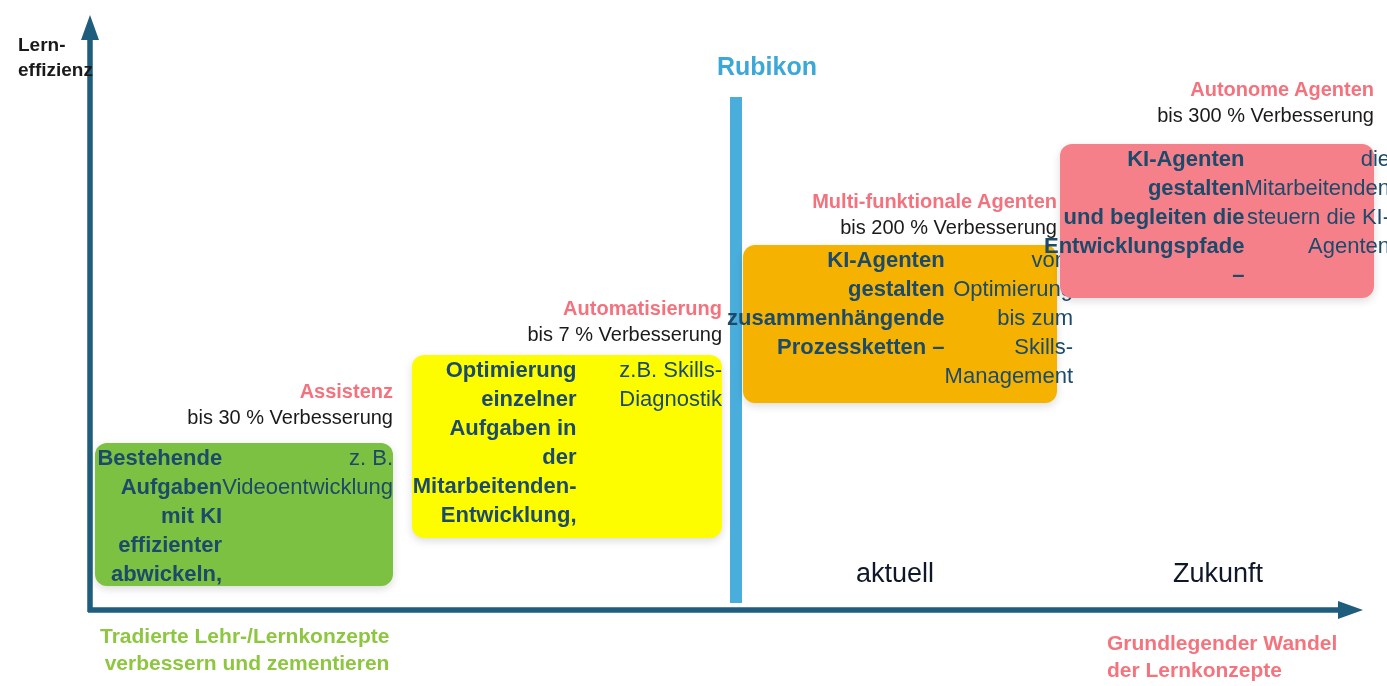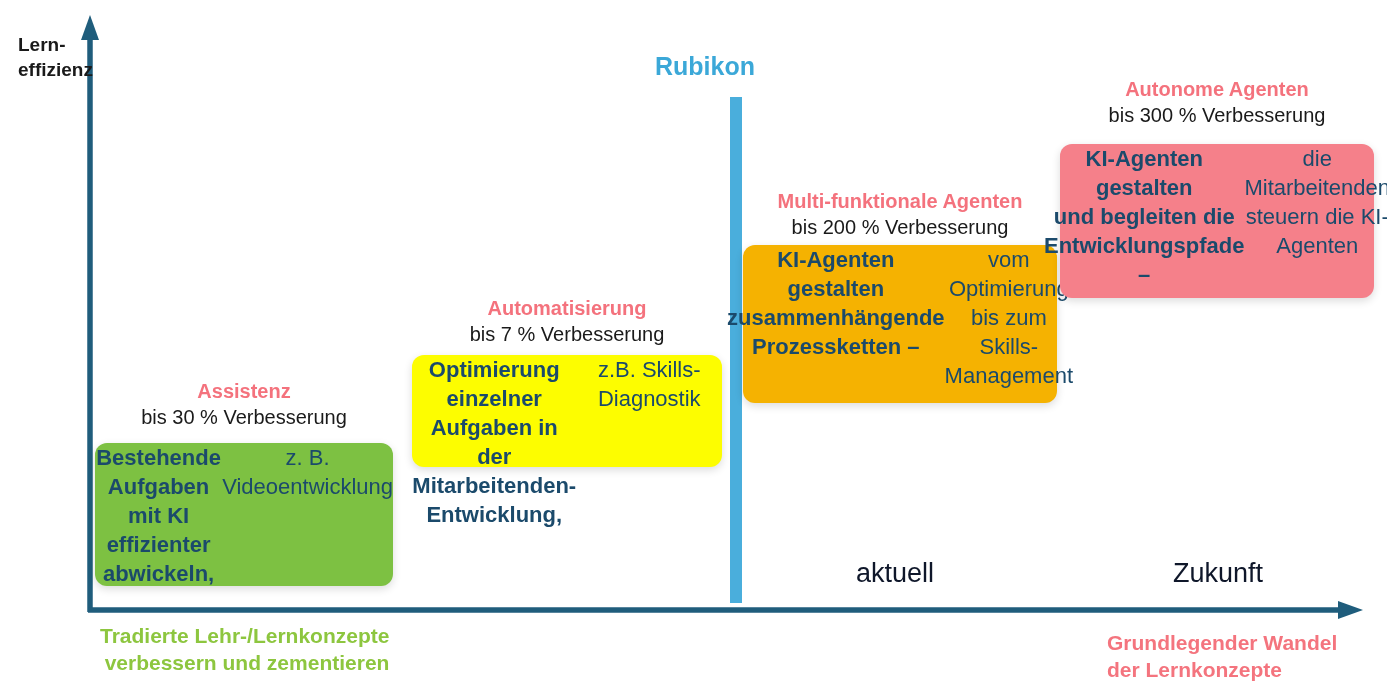--- a/index.html
+++ b/index.html
@@ -12,39 +12,39 @@
   }
   .axes{position:absolute;left:0;top:0;width:1387px;height:686px;}
 
   .y-label{
     position:absolute;left:18px;top:32px;
     font-size:19px;font-weight:700;color:#1a1a1a;
     line-height:25px;white-space:pre-line;
   }
   .rubikon{
     position:absolute;left:655px;top:52px;width:162px;
-    text-align:left;font-size:25px;font-weight:700;color:#3ba8d8;
+    text-align:right;font-size:25px;font-weight:700;color:#3ba8d8;
   }
 
-  .stage{position:absolute;text-align:center;}
+  .stage{position:absolute;text-align:right;}
   .stage-heading{font-size:20px;font-weight:700;color:#f4727d;line-height:26px;}
   .stage-improvement{font-size:20px;font-weight:400;color:#1a1a1a;line-height:26px;}
   .stage-box{
     border-radius:12px;
     display:flex;justify-content:center;
     box-shadow:0 3px 8px rgba(0,0,0,0.14);
     color:#1b4a6b;
   }
   .box-main{font-size:22px;font-weight:700;line-height:29px;white-space:pre-line;}
   .box-sub{font-size:22px;font-weight:400;line-height:29px;white-space:pre-line;}
 
   .s1{left:95px;top:378px;width:298px;}
   .s1 .stage-box{height:143px;margin-top:13px;background:#7dc142;}
   .s2{left:412px;top:295px;width:310px;}
-  .s2 .stage-box{height:112px;margin-top:8px;background:#fdfd00;}
+  .s2 .stage-box{height:183px;margin-top:8px;background:#fdfd00;}
   .s3{left:743px;top:188px;width:314px;}
   .s3 .stage-box{height:158px;margin-top:5px;background:#f5b201;}
   .s4{left:1060px;top:76px;width:314px;}
   .s4 .stage-box{height:154px;margin-top:16px;background:#f5808a;}
 
   .marker{
     position:absolute;top:558px;width:130px;text-align:center;
     font-size:27px;color:#0f172a;font-weight:400;
   }
   .marker-aktuell{left:830px;}

